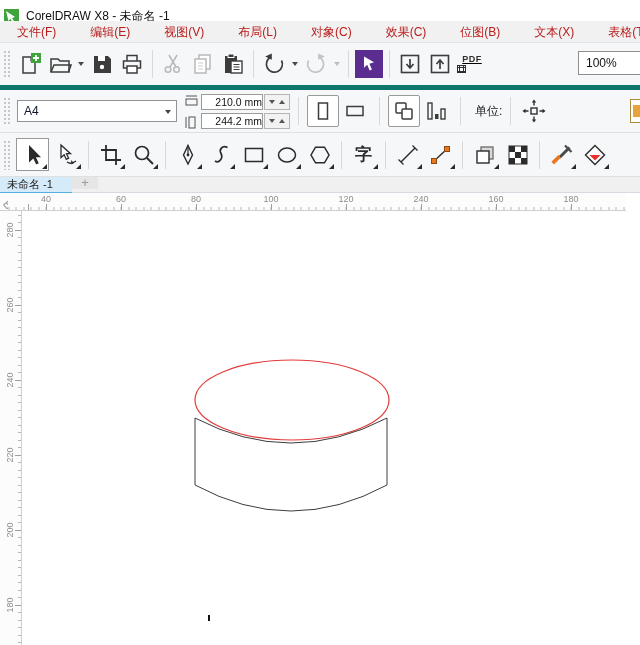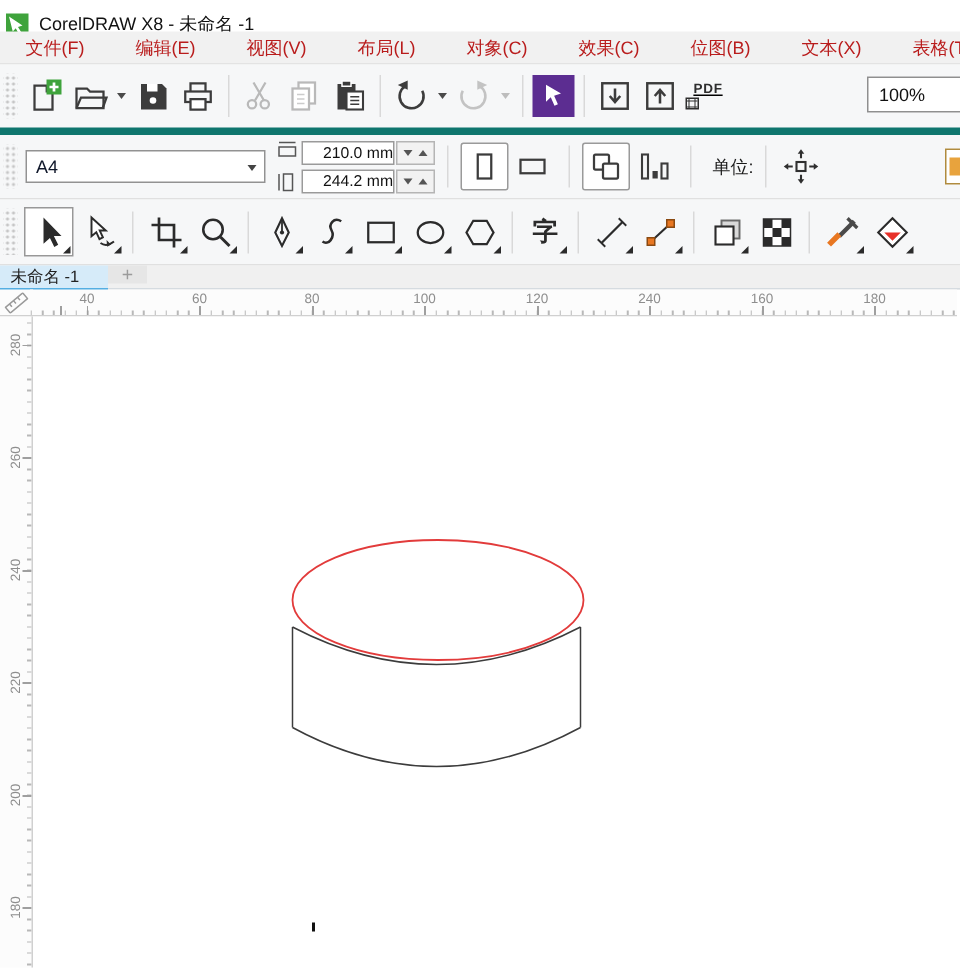--- a/index.html
+++ b/index.html
@@ -72,21 +72,21 @@
   .texttool { font-size:17px; font-weight:bold; color:#2b2b2b; line-height:17px; }
 
   
   .tabbar { top:177px; height:16px; background:#f0f0f0; border-bottom:1px solid #d5dbe0; align-items:flex-start;}
   .doc-tab { width:72px; background:#d6ebf9; border-bottom:2px solid #54aee2; font-size:11px; color:#222;
     display:flex; align-items:center; padding-left:7px; }
   .newtab { width:26px; background:#e6e6e6; color:#9b9b9b; font-size:13px; display:flex;
     align-items:center; justify-content:center; line-height:12px;}
 
   
-  .hruler { top:193px; left:20px; width:618px; height:18px; position:absolute; background:#fcfcfc;
+  .hruler { top:193px; left:8px; width:618px; height:18px; position:absolute; background:#fcfcfc;
     border-bottom:1px solid #d0d0d0;
     background-image:
       repeating-linear-gradient(90deg,#9f9f9f 0 1px,transparent 1px 75px),
       repeating-linear-gradient(90deg,#b8b8b8 0 1px,transparent 1px 7.5px);
     background-size:auto 6px, auto 3px; background-repeat:repeat-x;
     background-position:38px bottom, 0.5px bottom; }
   .hruler span { position:absolute; top:1px; transform:translateX(-50%); font-size:9px; color:#8e8e8e; }
   .ruler-corner { position:absolute; top:193px; left:0; width:22px; height:18px; background:#fcfcfc;
     border-bottom:1px solid #d0d0d0; border-right:1px solid #d0d0d0; display:flex; align-items:center; justify-content:center;}
   .vruler { position:absolute; top:211px; left:0; width:22px; height:434px; background:#fcfcfc;

